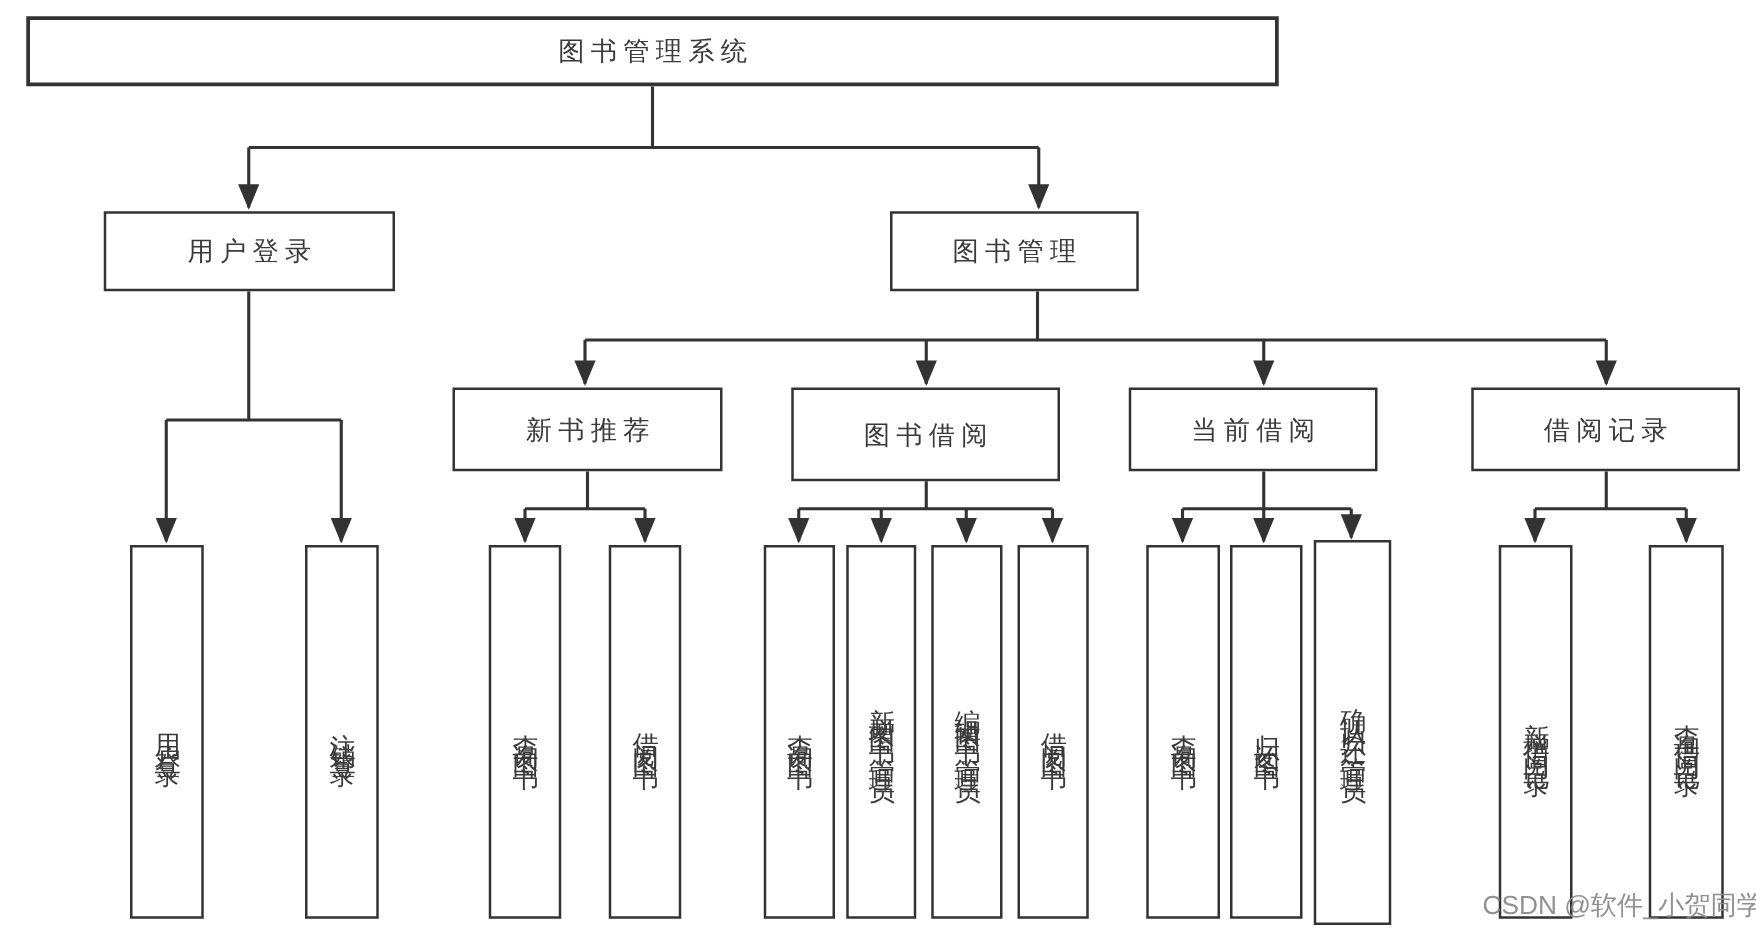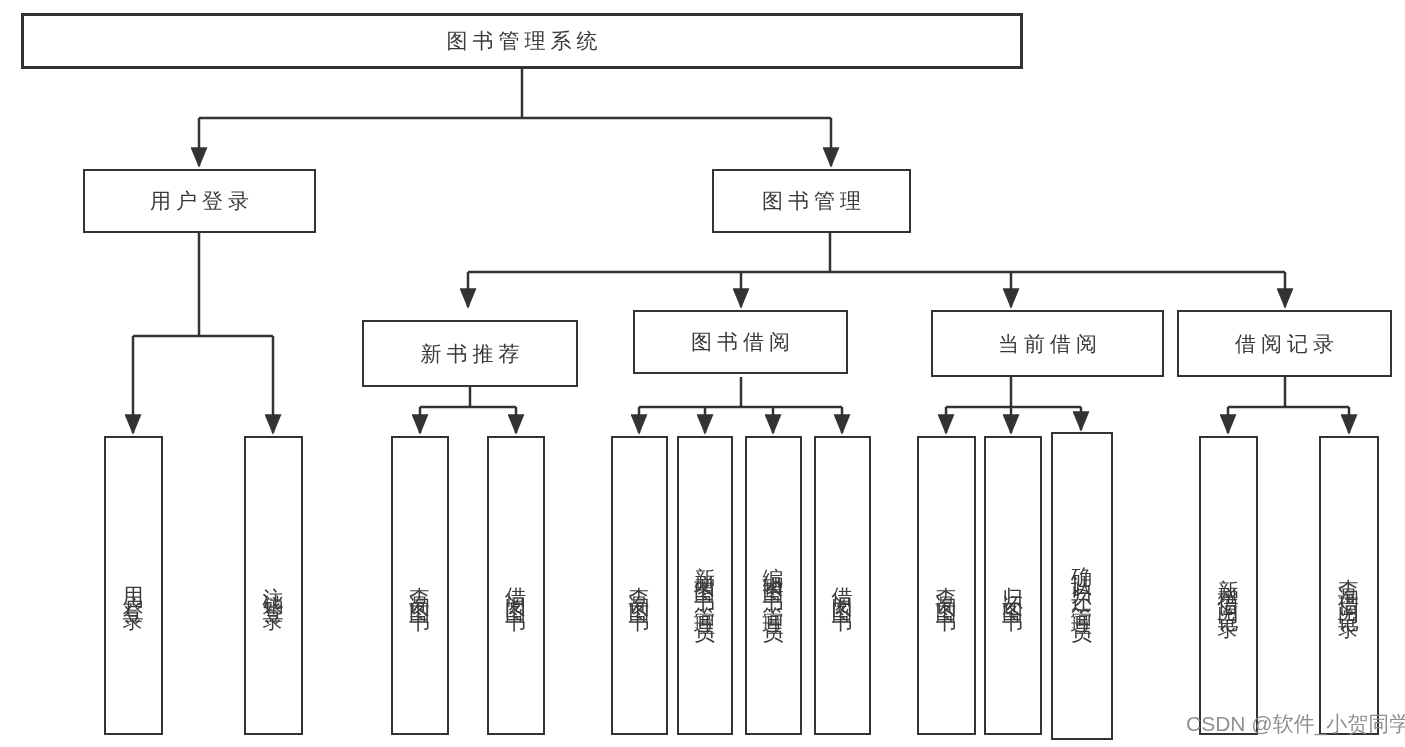--- a/index.html
+++ b/index.html
@@ -105,27 +105,27 @@
     <span>图书管理系统</span>
   </div>
 
   <div class="node h-node" style="left:83px; top:169px; width:233px; height:64px;">
     <span>用户登录</span>
   </div>
   <div class="node h-node" style="left:712px; top:169px; width:199px; height:64px;">
     <span>图书管理</span>
   </div>
 
-  <div class="node h-node" style="left:362px; top:320px; width:216px; height:67px;">
+  <div class="node h-node" style="left:362px; top:310px; width:216px; height:67px;">
     <span>新书推荐</span>
   </div>
-  <div class="node h-node" style="left:633px; top:310px; width:215px; height:64px;">
+  <div class="node h-node" style="left:633px; top:310px; width:215px; height:75px;">
     <span>图书借阅</span>
   </div>
-  <div class="node h-node" style="left:903px; top:310px; width:233px; height:67px;margin-left:28px;">
+  <div class="node h-node" style="left:903px; top:310px; width:199px; height:67px;">
     <span>当前借阅</span>
   </div>
   <div class="node h-node" style="left:1177px; top:310px; width:215px; height:67px;">
     <span>借阅记录</span>
   </div>
 
   <div class="node v-node" style="left:104px; top:436px; width:59px; height:299px;">
     <span>用户登录</span>
   </div>
   <div class="node v-node" style="left:244px; top:436px; width:59px; height:299px;">

